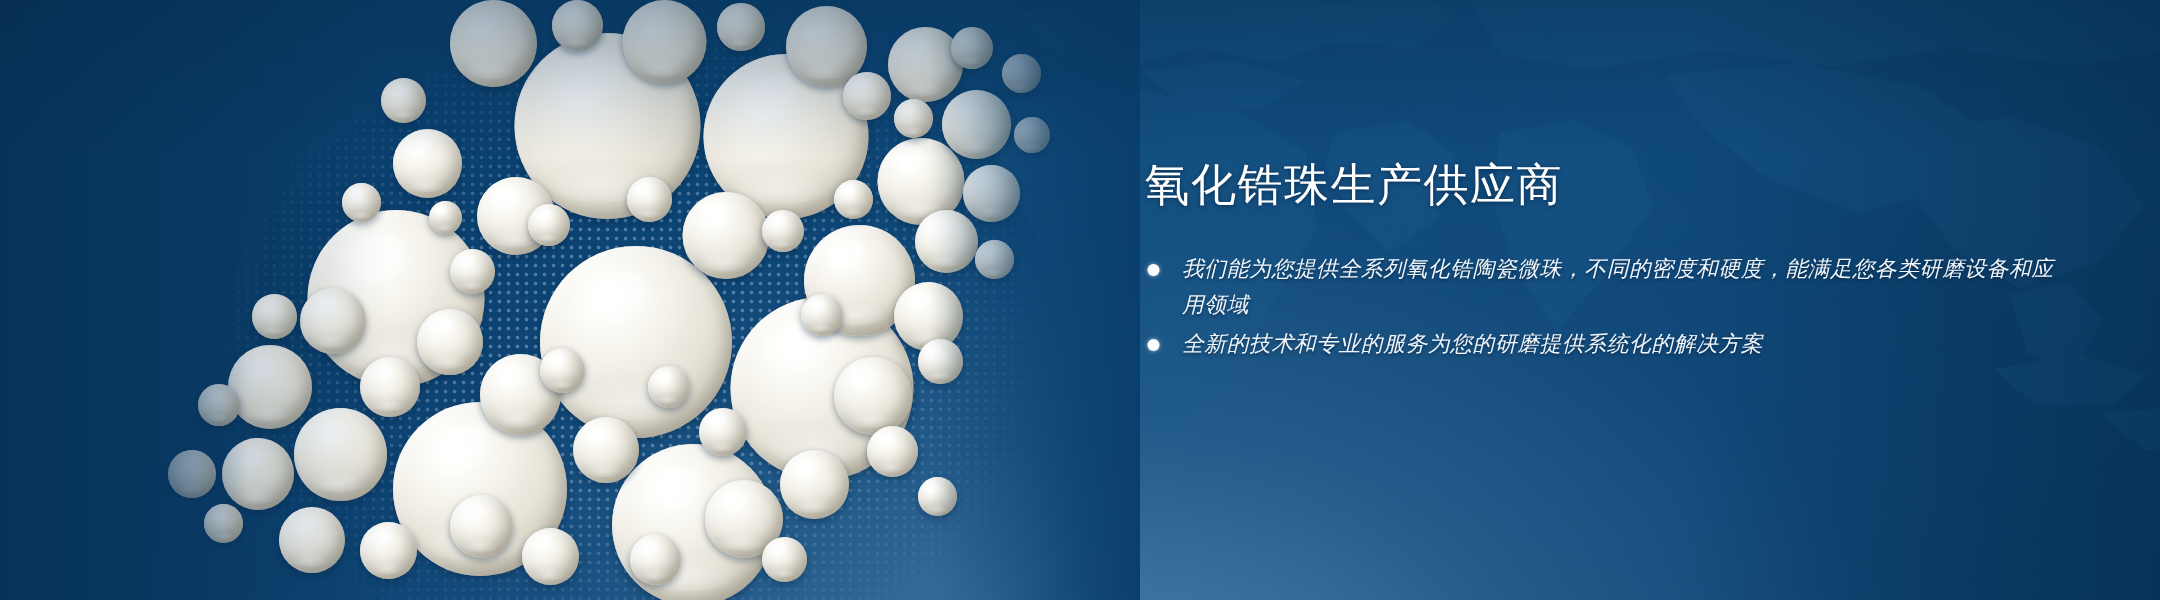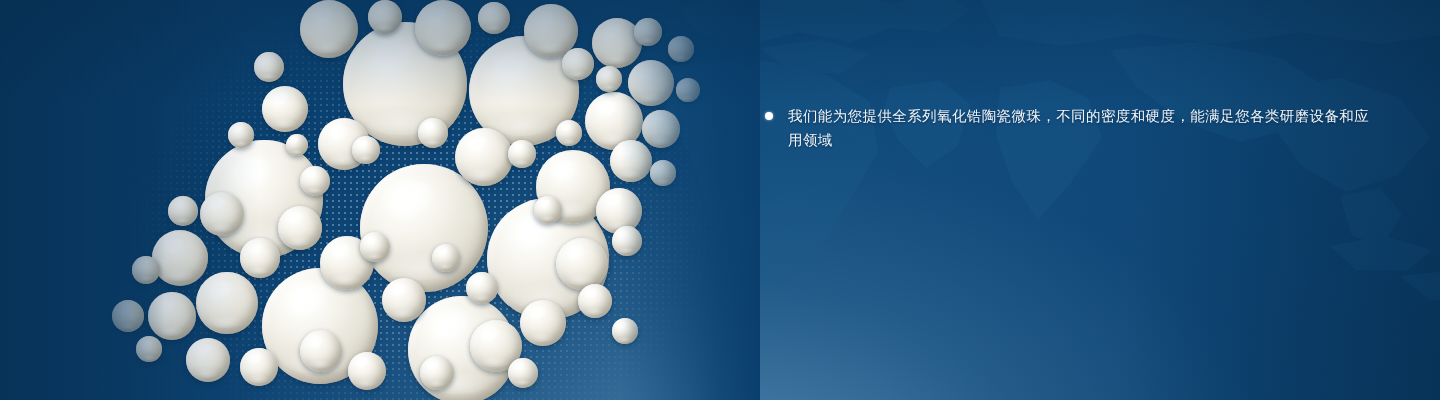--- a/index.html
+++ b/index.html
@@ -148,20 +148,21 @@
   }
   ul.points li {
     position: relative;
     padding-left: 25px;
     color: #f2f6fa;
     font-size: 14.5px;
     line-height: 24px;
     letter-spacing: 0.4px;
     margin-bottom: 2px;
     text-shadow: 0 1px 2px rgba(0,20,45,0.50);
+    font-style: italic;
   }
   .dot {
     position: absolute;
     left: 2px;
     top: 8px;
     width: 8px;
     height: 8px;
     border-radius: 50%;
     background: #ffffff;
     box-shadow: 0 0 3px rgba(255,255,255,0.6);
@@ -273,22 +274,27 @@
     <div class="bead" style="left:420px;top:356px;width:34px;height:34px;"></div>
     <div class="bead" style="left:508px;top:358px;width:30px;height:30px;"></div>
     <div class="bead" style="left:136px;top:336px;width:26px;height:26px;"></div>
     <div class="bead" style="left:612px;top:318px;width:26px;height:26px;"></div>
   </div>
 
   <div class="bead-fade"></div>
   <div class="bg-vignette"></div>
 
   <div id="copy">
+    <h1 class="headline">氧化锆珠生产供应商</h1>
 
     <ul class="points">
       <li>
         <span class="dot"></span>
         <span class="pt-text">我们能为您提供全系列氧化锆陶瓷微珠，不同的密度和硬度，能满足您各类研磨设备和应用领域</span>
       </li>
+      <li>
+        <span class="dot"></span>
+        <span class="pt-text">全新的技术和专业的服务为您的研磨提供系统化的解决方案</span>
+      </li>
     </ul>
   </div>
 
 </div>
 
 </body></html>

